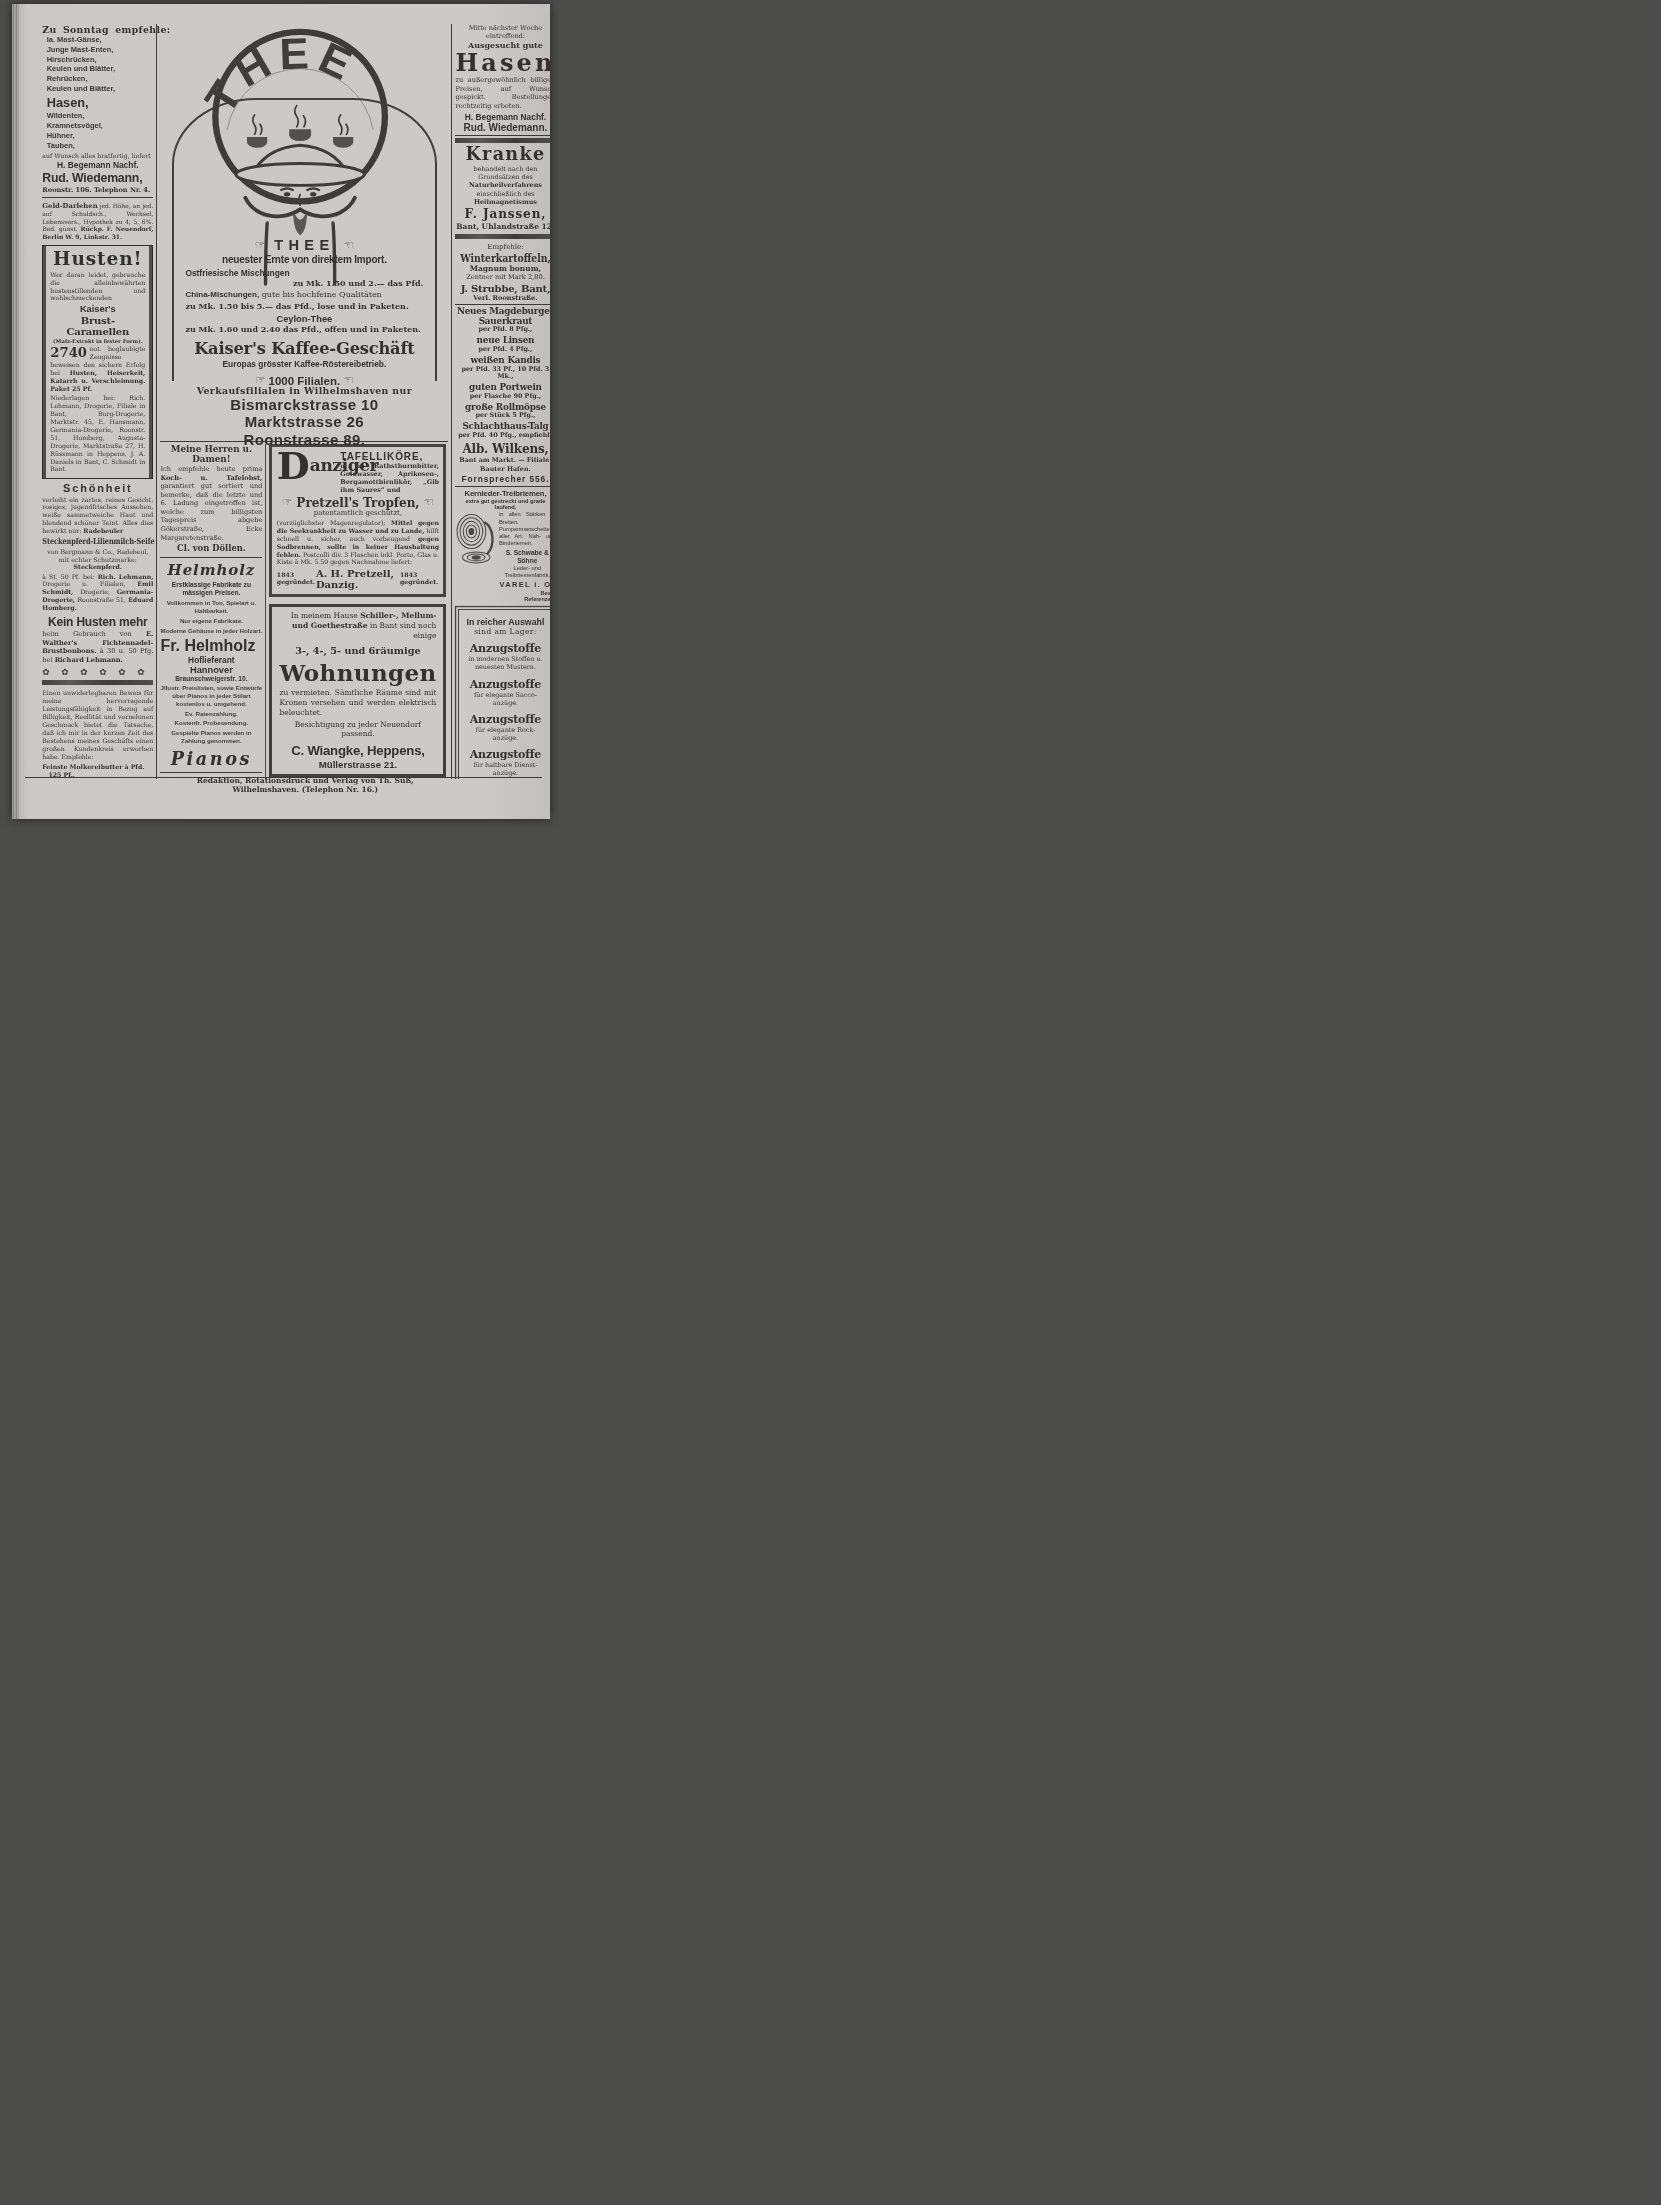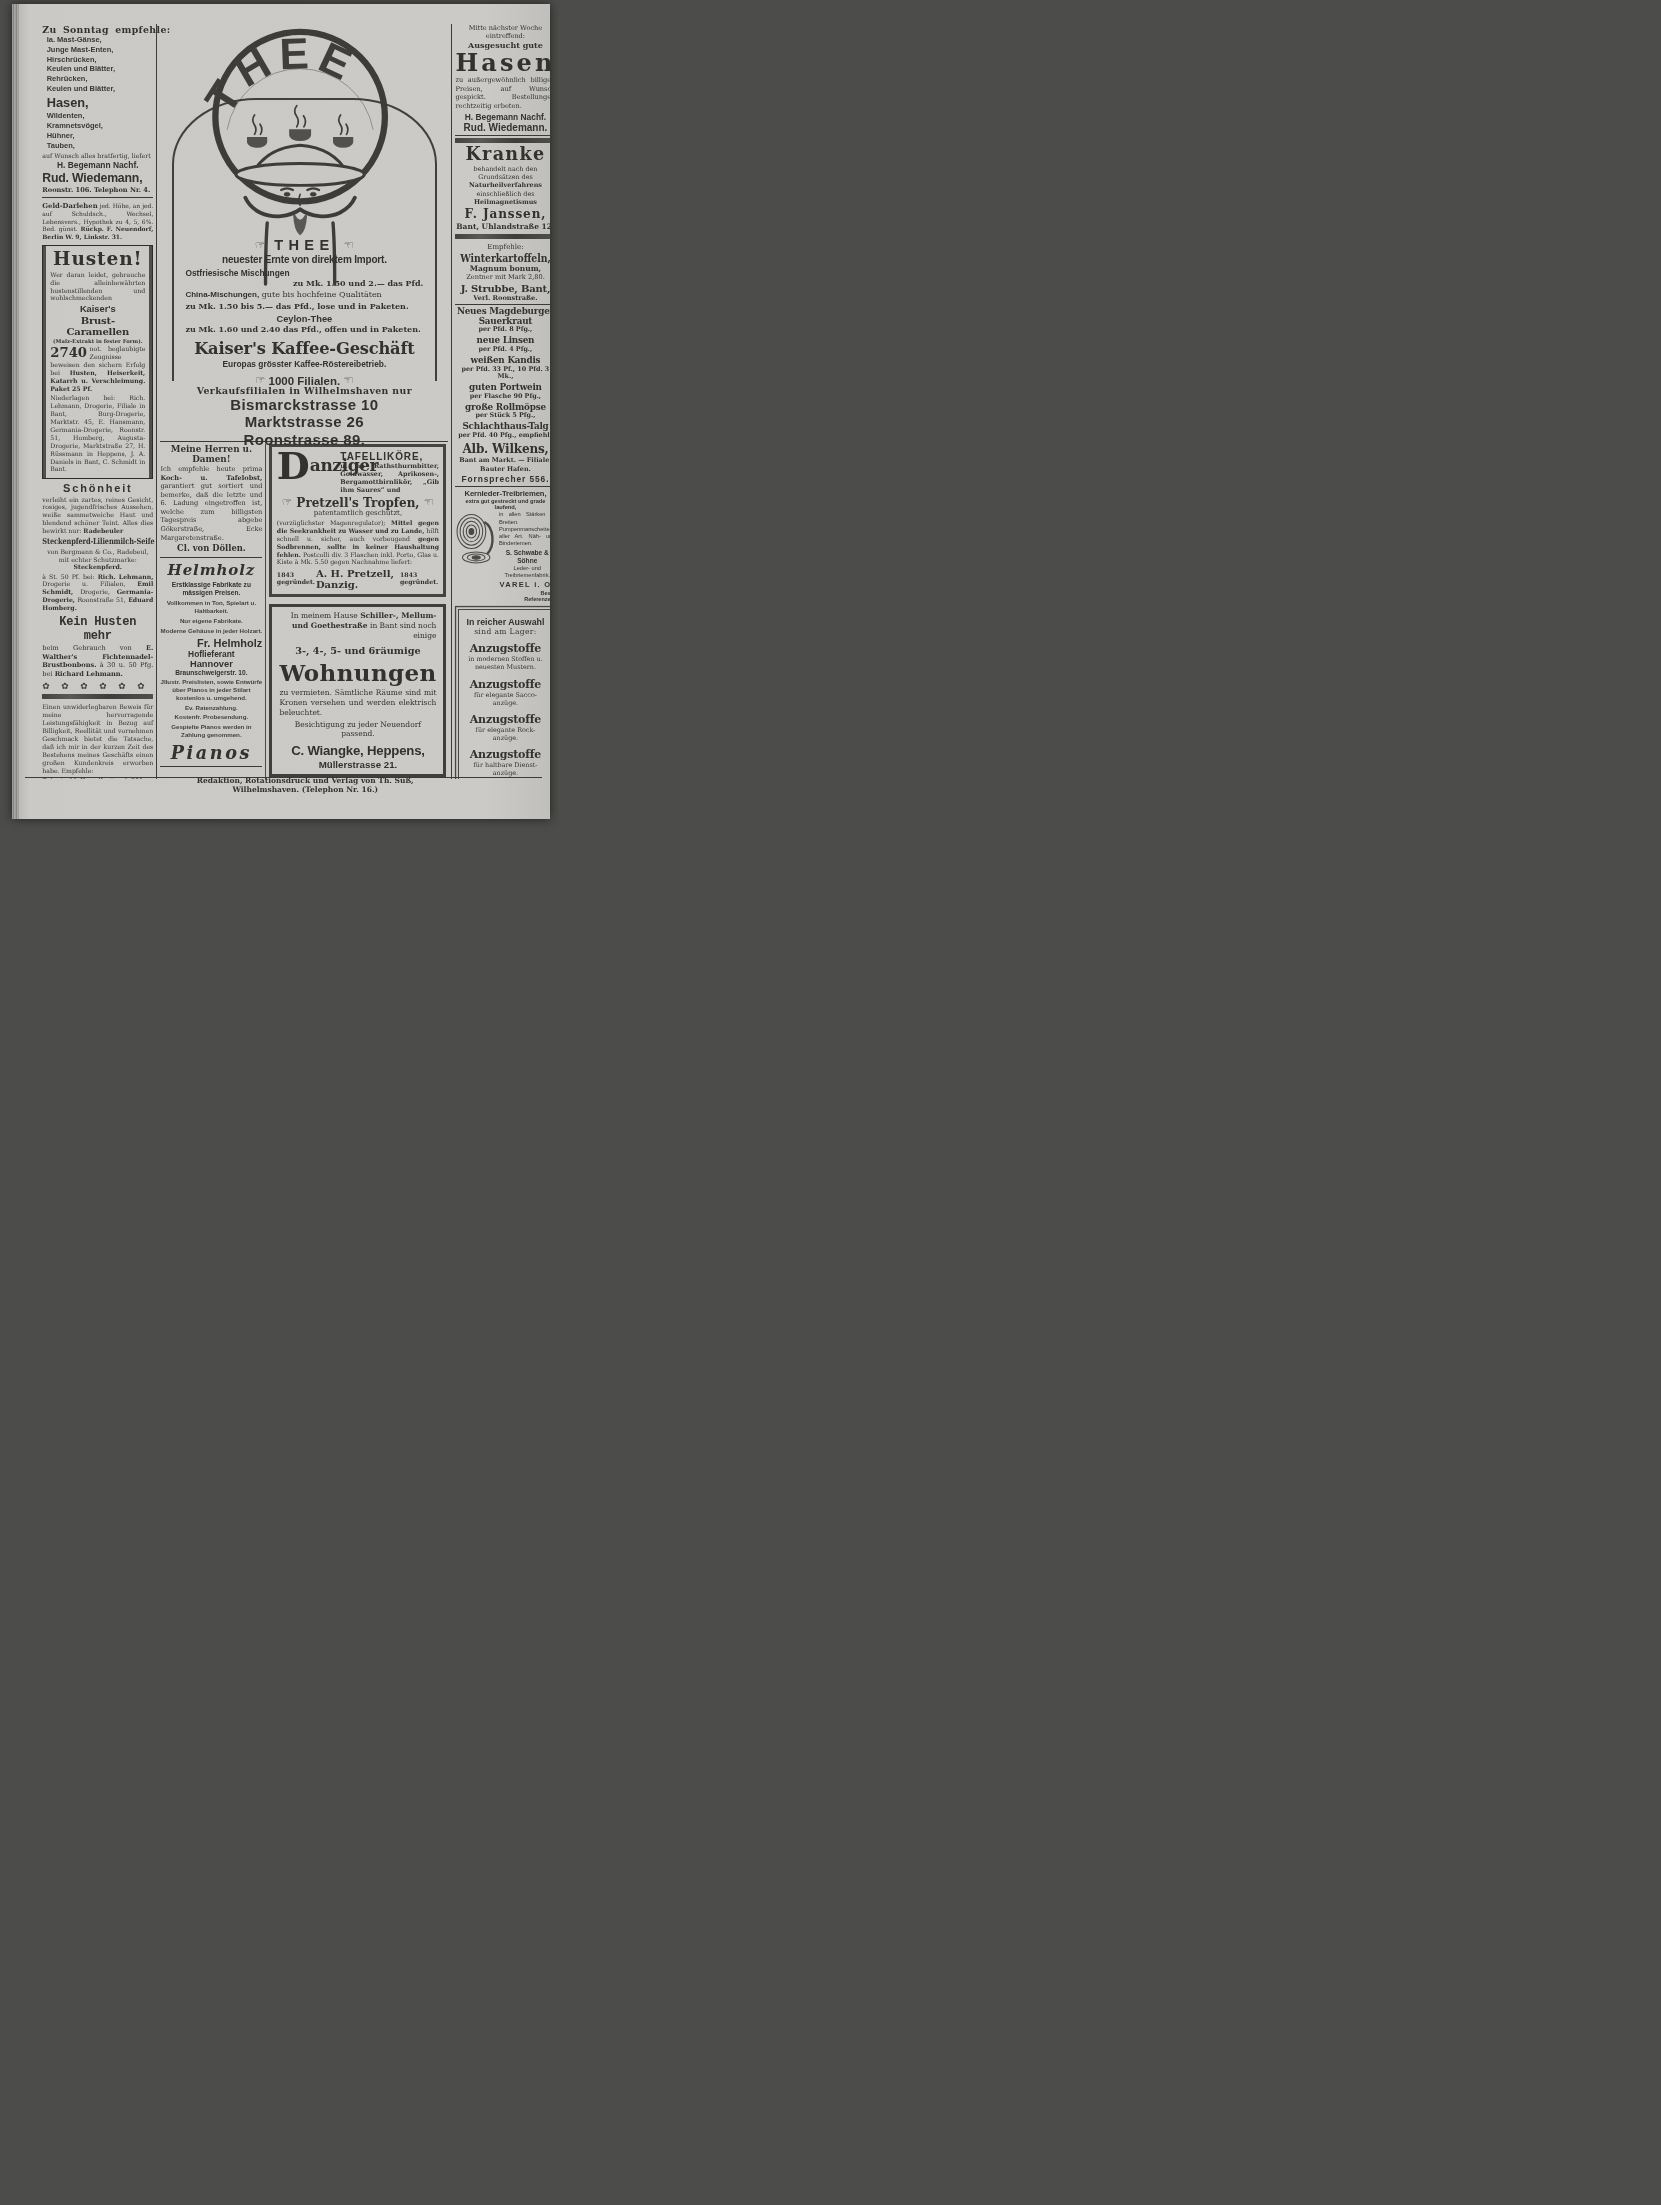--- a/index.html
+++ b/index.html
@@ -53,21 +53,21 @@
   .h-intro{font-size:6.2px;line-height:1.25;}
   .h-brand{font-family:"Liberation Sans",sans-serif;font-weight:bold;font-size:9.3px;text-align:center;margin-top:1.8px;}
   .h-prod{font-size:10px;font-weight:bold;text-align:center;letter-spacing:-0.2px;margin:0.9px 0;}
   .h-sub{font-size:5.3px;font-weight:bold;text-align:center;}
   .h-body{font-size:6.2px;line-height:1.28;margin-top:1.3px;}
   .h-count{float:left;font-size:13.2px;font-weight:bold;line-height:.9;padding:1.8px 2.6px 0 0;}
   .h-out{font-size:6.2px;line-height:1.28;margin-top:1.3px;}
   .sch-title{font-family:"Liberation Sans",sans-serif;font-weight:bold;font-size:11px;letter-spacing:1.8px;text-align:center;margin-top:3.5px;}
   .sch-body{font-size:6.2px;line-height:1.26;margin-top:1.3px;}
   .sch-prod{font-size:6.6px;font-weight:bold;text-align:center;white-space:nowrap;letter-spacing:-0.1px;margin:2.6px 0;}
-  .kh-title{font-family:Liberation Mono, monospace;font-weight:bold;font-size:12px;letter-spacing:-0.2px;text-align:center;margin-top:3.5px;}
+  .kh-title{font-family:Liberation Sans, sans-serif;font-weight:bold;font-size:12px;letter-spacing:-0.2px;text-align:center;margin-top:3.5px;}
   .kh-body{font-size:6.6px;line-height:1.3;margin-top:1.8px;}
   .flowers{font-family:"DejaVu Sans",sans-serif;font-size:8.8px;color:#403f3c;text-align:center;letter-spacing:4.4px;margin:2.6px 0 0.9px;white-space:nowrap;overflow:hidden;}
   .dk-intro{font-size:6.2px;line-height:1.3;margin-top:2.6px;}
   .dk-item{font-size:6.2px;font-weight:bold;line-height:1.25;padding-left:6.2px;text-indent:-6.2px;}
 
   
   .thee{position:relative;height:415px;}
   .thee-frame{
     position:absolute;left:11.5px;right:11.5px;top:74px;height:281px;
     border:2.2px solid #403f3c;border-bottom:none;
@@ -93,21 +93,21 @@
   
   .centerrow{display:flex;align-items:stretch;}
   .col2{width:102px;flex:none;}
   .col3{width:177px;flex:none;}
   .ob-title{font-size:8.8px;font-weight:bold;text-align:center;}
   .ob-body{font-size:6.6px;line-height:1.3;margin-top:0.9px;}
   .ob-sig{font-size:8.4px;font-weight:bold;text-align:center;margin-top:0.9px;}
   .hz-name{font-style:italic;font-weight:bold;font-size:15px;letter-spacing:0.9px;text-align:center;margin-top:2.6px;}
   .hz-line1{font-family:"Liberation Sans",sans-serif;font-weight:bold;font-size:6.6px;text-align:center;line-height:1.25;margin-top:1.8px;}
   .hz-line{font-family:"Liberation Sans",sans-serif;font-size:6.2px;font-weight:bold;color:#44433f;text-align:center;line-height:1.3;margin-top:1.8px;}
-  .hz-firm{font-family:"Liberation Sans",sans-serif;font-weight:bold;font-size:11px;text-align:right;margin-top:1.8px;}
+  .hz-firm{font-family:"Liberation Sans",sans-serif;font-weight:bold;font-size:16px;text-align:left;margin-top:1.8px;}
   .hz-t2{font-family:"Liberation Sans",sans-serif;font-weight:bold;font-size:8.4px;text-align:center;}
   .hz-city{font-family:"Liberation Sans",sans-serif;font-weight:bold;font-size:9.3px;text-align:center;}
   .hz-street{font-family:"Liberation Sans",sans-serif;font-weight:bold;font-size:6.6px;text-align:center;}
   .hz-prod{font-style:italic;font-weight:bold;font-size:17.6px;letter-spacing:2.6px;text-align:center;margin:2.6px 0 0.9px;}
   .leafbox{position:relative;margin-top:3.5px;padding:8px 10.6px 6.2px;}
 
   
   .dzbox{border:3.5px solid #454440;padding:3.5px 4.4px;}
   .dz-top{display:flex;gap:3.5px;}
   .dz-brand{width:37%;flex:none;text-align:center;}

